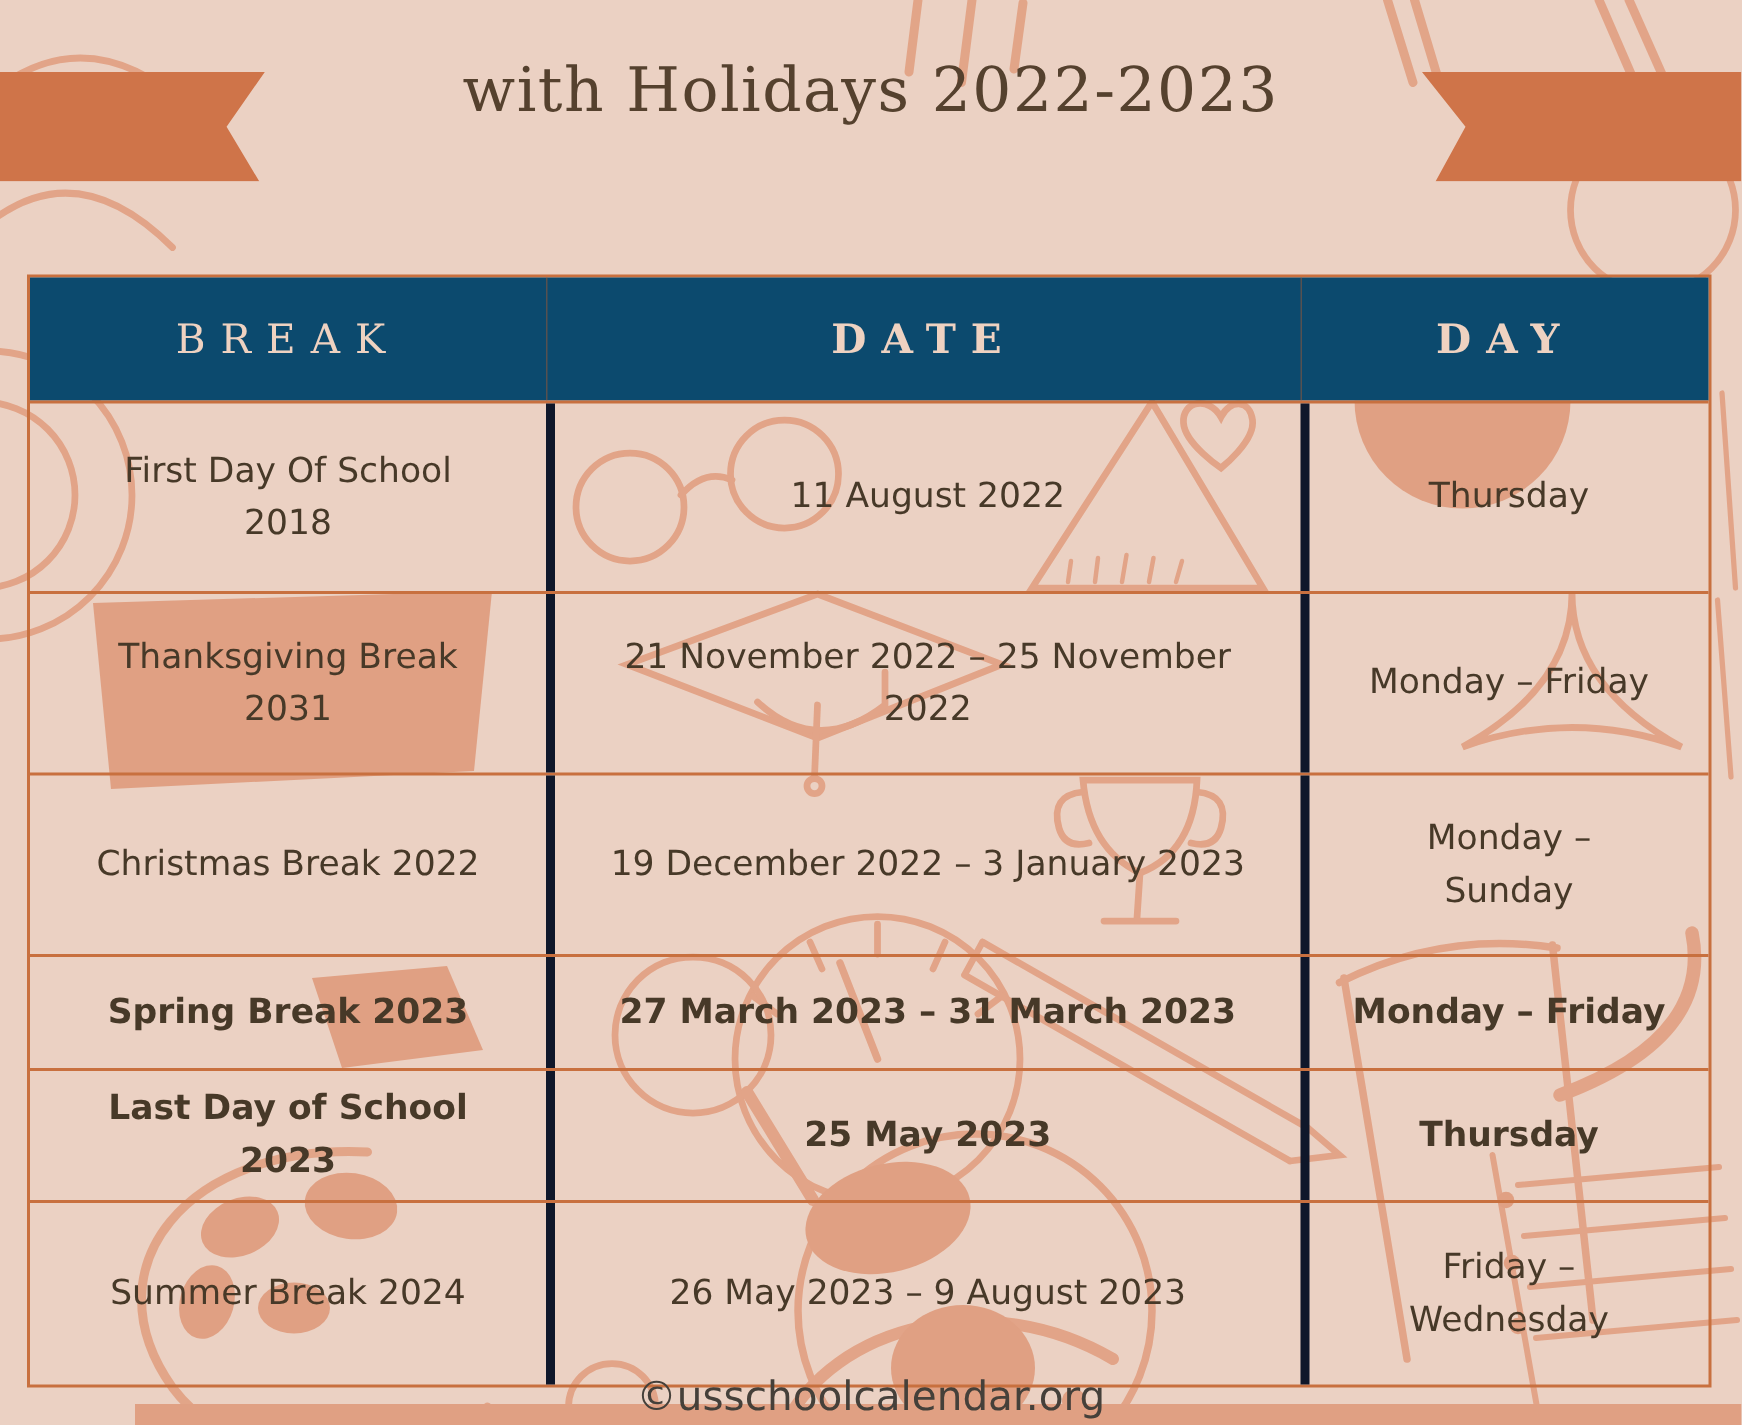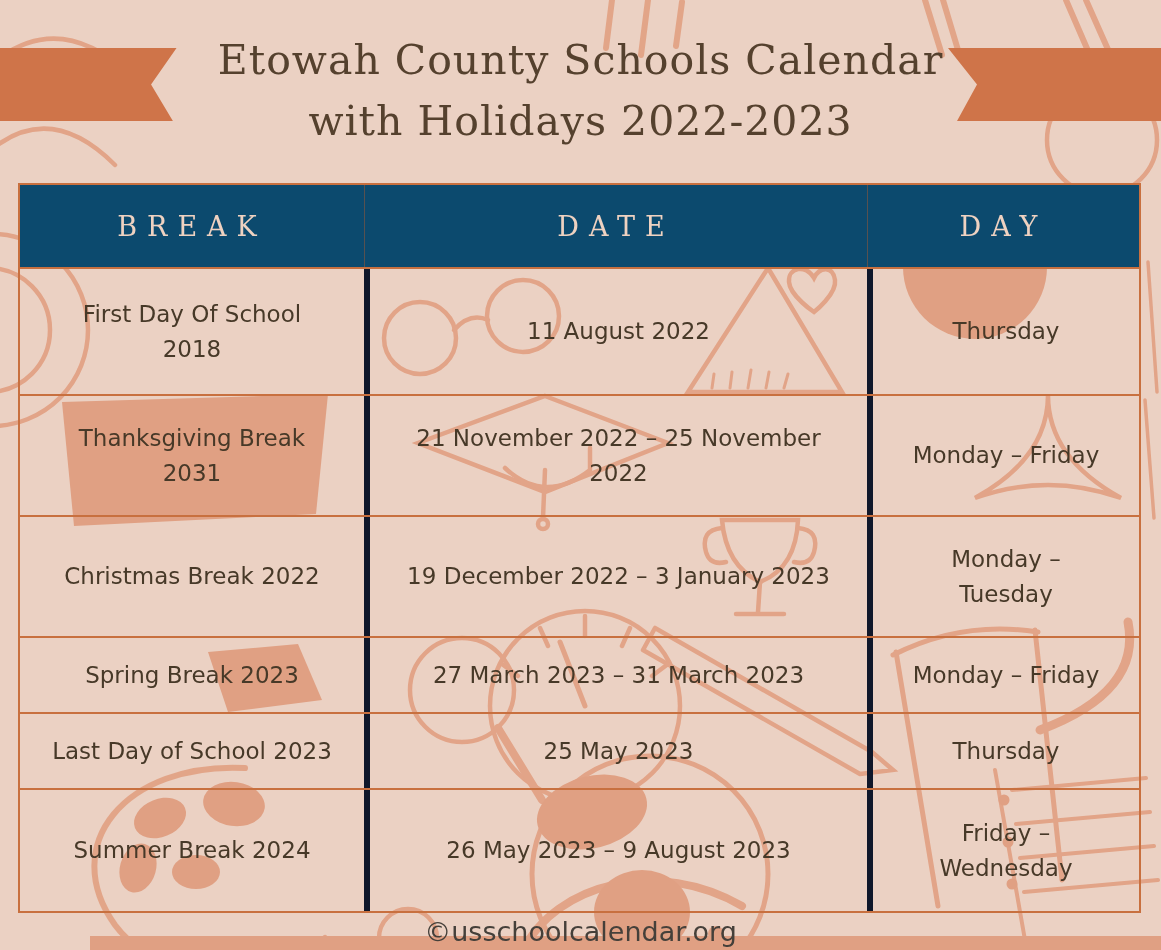--- a/index.html
+++ b/index.html
@@ -35,35 +35,35 @@
   }
   .hdr-row {
     display:grid; grid-template-columns:344px 503px auto;
     background:#0c4a6e; height:82px;
   }
   .hdr-cell {
     display:flex; align-items:center; justify-content:center;
     font-family:"DejaVu Serif","Liberation Serif",serif;
     color:#efd2c1; font-size:27px; letter-spacing:10px; font-weight:400;
   }
-  .hdr-cell + .hdr-cell { border-left:1px solid rgba(180,90,45,.45); }
+  .hdr-cell + .hdr-cell { border-left:1px solid rgba(180,90,45,.45);font-weight:bold; }
   .row {
     display:grid; grid-template-columns:344px 503px auto;
     border-top:2px solid #c8703f;
   }
   .cell {
     display:flex; align-items:center; justify-content:center;
     text-align:center; white-space:pre-line;
     padding:8px 28px;
     color:#473928; font-size:23px; line-height:35px;
   }
   .cell + .cell { border-left:6px solid #0f172a; }
   .r-tall  .cell { min-height:125px; }
   .r-med   .cell { min-height:119px; }
-  .r-short .cell { min-height:74px;  }
+  .r-short .cell { min-height:74px;font-weight:bold;  }
   .r-last  .cell { min-height:121px; }
 
   
   .footer {
     position:absolute; left:0; right:0; top:916px; text-align:center; z-index:3;
     color:#45403a; font-size:27px;
   }
 </style>
 </head>
 <body>
@@ -148,21 +148,20 @@
     <circle cx="1004" cy="800" r="5.5"></circle>
     <circle cx="1008" cy="842" r="5.5"></circle>
     <circle cx="1012" cy="884" r="5.5"></circle>
 
     <rect x="90" y="936" width="1071" height="14"></rect>
     <circle cx="716" cy="934" r="8"></circle>
   </g>
 </svg>
 
 <div class="title-wrap">
-  <div>Etowah County Schools Calendar</div>
   <div>with Holidays 2022-2023</div>
 </div>
 
 <div class="ribbon ribbon-left"></div>
 <div class="ribbon ribbon-right"></div>
 
 <div class="cal-table">
   <div class="hdr-row">
     <div class="hdr-cell">BREAK</div>
     <div class="hdr-cell">DATE</div>
@@ -181,21 +180,21 @@
 2031</div>
     <div class="cell">21 November 2022 – 25 November
 2022</div>
     <div class="cell">Monday – Friday</div>
   </div>
 
   <div class="row r-med">
     <div class="cell">Christmas Break 2022</div>
     <div class="cell">19 December 2022 – 3 January 2023</div>
     <div class="cell">Monday –
-Tuesday</div>
+Sunday</div>
   </div>
 
   <div class="row r-short">
     <div class="cell">Spring Break 2023</div>
     <div class="cell">27 March 2023 – 31 March 2023</div>
     <div class="cell">Monday – Friday</div>
   </div>
 
   <div class="row r-short">
     <div class="cell">Last Day of School 2023</div>

